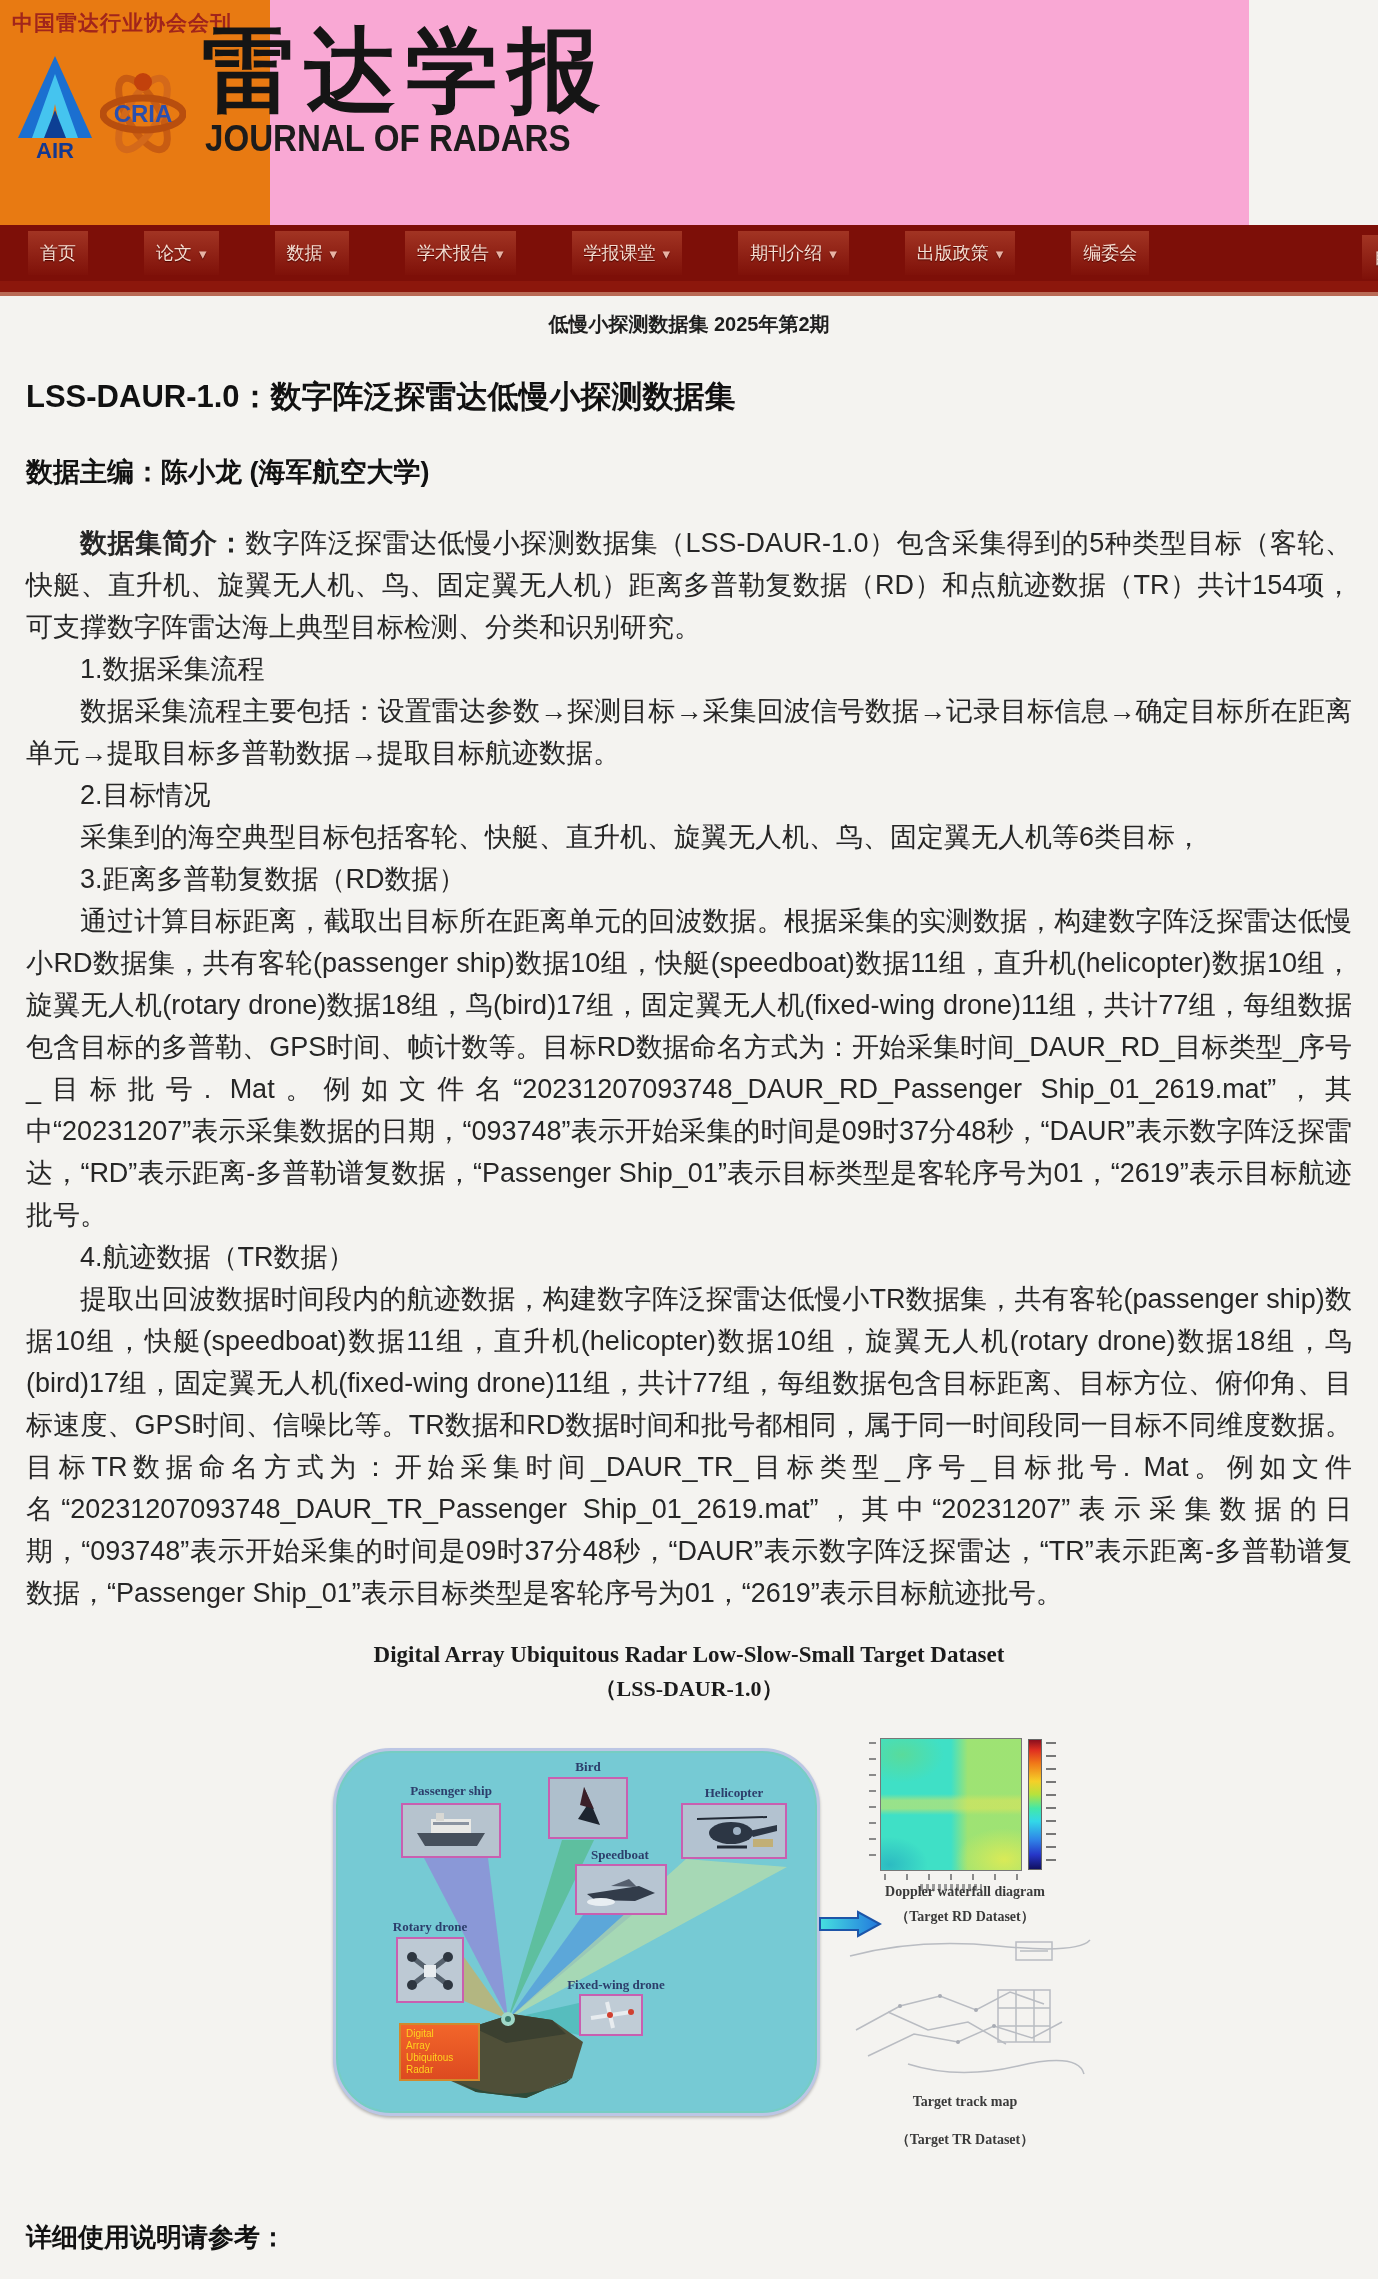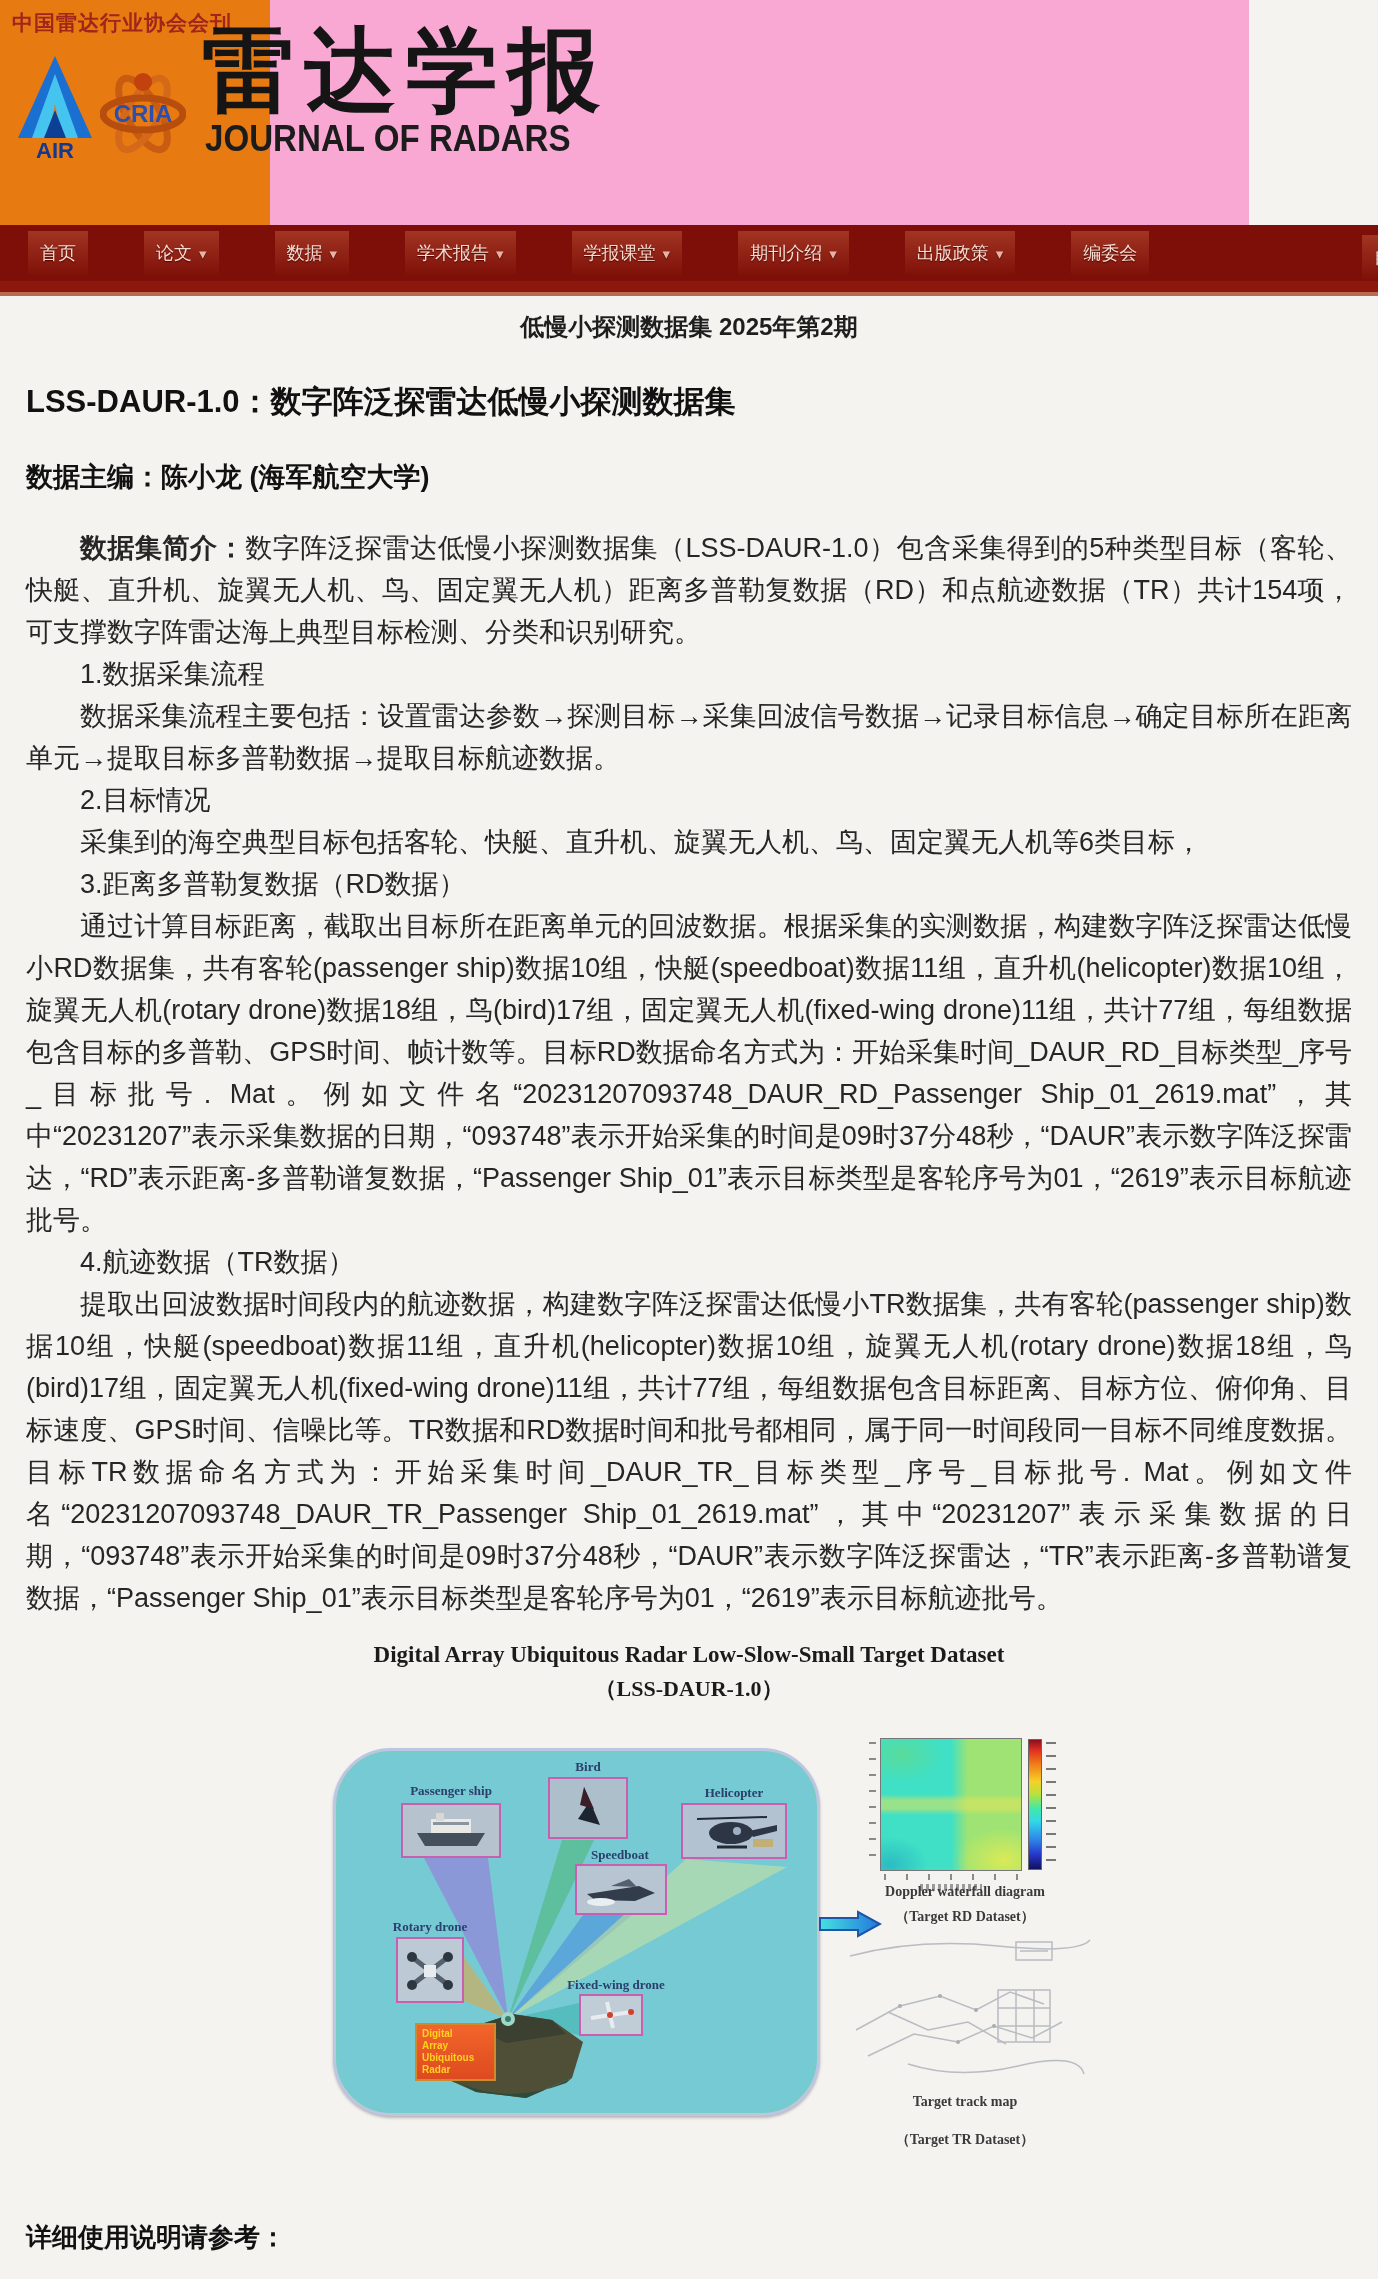--- a/index.html
+++ b/index.html
@@ -20,40 +20,40 @@
   #nav { position:absolute; left:0; top:225px; width:1378px; height:71px; background:#7d0f08; }
   #nav-row { position:absolute; left:0; top:0; width:1378px; height:56px; display:flex; align-items:center; padding-left:28px; gap:56px; overflow:hidden; }
   .nav-item { flex:0 0 auto; font-size:18px; color:#f6ddd1; background:linear-gradient(180deg,#a23423,#7f1109); padding:10px 12px; cursor:pointer; white-space:nowrap; text-shadow:0 1px 1px #4a0500; }
   .nav-item.caret::after { content:"▾"; font-size:15px; color:#e8b3a4; margin-left:7px; }
   .nav-item.clip { position:absolute; left:1362px; top:10px; }
   #nav-sub { position:absolute; left:0; top:56px; width:1378px; height:11px; background:#8c170c; }
   #nav-line { position:absolute; left:0; top:67px; width:1378px; height:4px; background:#b96a55; }
 
   
   #content { position:absolute; left:0; top:296px; width:1378px; padding:0 26px; color:#222; }
-  #issue-line { padding-top:15px; text-align:center; font-size:24px; font-weight:700; color:#1e1e1e; }
+  #issue-line { padding-top:15px; text-align:center; font-size:20px; font-weight:700; color:#1e1e1e; }
   #article-title { margin-top:38px; font-size:31px; font-weight:800; color:#111; }
   #editor-line { margin-top:36px; font-size:27px; font-weight:800; color:#111; }
   .para { margin-top:0; font-size:27px; line-height:42px; text-indent:2em; color:#262626; text-align:justify; }
   .para.first { margin-top:32px; }
   .intro-label { font-weight:800; }
 
   
   #figure { position:absolute; left:0; top:1638px; width:1378px; height:545px; }
   .fig-title { text-align:center; font-family:"Liberation Serif","DejaVu Serif",serif; font-weight:bold; color:#1b1b1b; }
   #fig-title1 { margin-top:4px; font-size:23px; }
   #fig-title2 { margin-top:6px; font-size:22px; }
 
   #panel { position:absolute; left:333px; top:110px; width:487px; height:368px; background:#76cad4; border-radius:58px; border:3px solid #bcc6e4; box-shadow:inset 0 0 0 2px rgba(120,210,170,.4), 0 2px 3px rgba(0,0,0,.25); }
   #beams { position:absolute; left:0; top:0; width:487px; height:368px; }
   .target { position:absolute; }
   .tlabel { position:absolute; transform:translateX(-50%); font-family:"Liberation Serif","DejaVu Serif",serif; font-size:13px; font-weight:bold; color:#2c3e6b; white-space:nowrap; }
   .tbox { position:absolute; border:2px solid #c95fb0; box-shadow:inset 0 0 0 2px #7d97c8; background:#a9bccb; }
   .tbox svg { display:block; }
-  #radar-box { position:absolute; left:63px; top:272px; width:81px; height:58px; background:linear-gradient(180deg,#f2652a,#dd4a20); border:2px solid #d08a2c; color:#ffd21f; font-size:10px; line-height:12px; font-weight:bold; padding:3px 5px;margin-left:16px; }
+  #radar-box { position:absolute; left:63px; top:272px; width:81px; height:58px; background:linear-gradient(180deg,#f2652a,#dd4a20); border:2px solid #d08a2c; color:#ffd21f; font-size:10px; line-height:12px; font-weight:normal; padding:3px 5px; }
 
   
   #rd-plot { position:absolute; left:880px; top:100px; width:142px; height:133px; border:1px solid #777;
     background:
       radial-gradient(60px 40px at 15% 12%, rgba(110,215,120,.55), transparent 70%),
       radial-gradient(70px 45px at 88% 92%, rgba(232,236,80,.8), transparent 70%),
       radial-gradient(55px 40px at 6% 96%, rgba(25,150,190,.5), transparent 70%),
       linear-gradient(180deg, transparent 42%, rgba(225,228,90,.55) 47%, rgba(225,228,90,.55) 53%, transparent 58%),
       linear-gradient(90deg, transparent 50%, rgba(190,228,88,.75) 62%),
       #3fe0c6;

